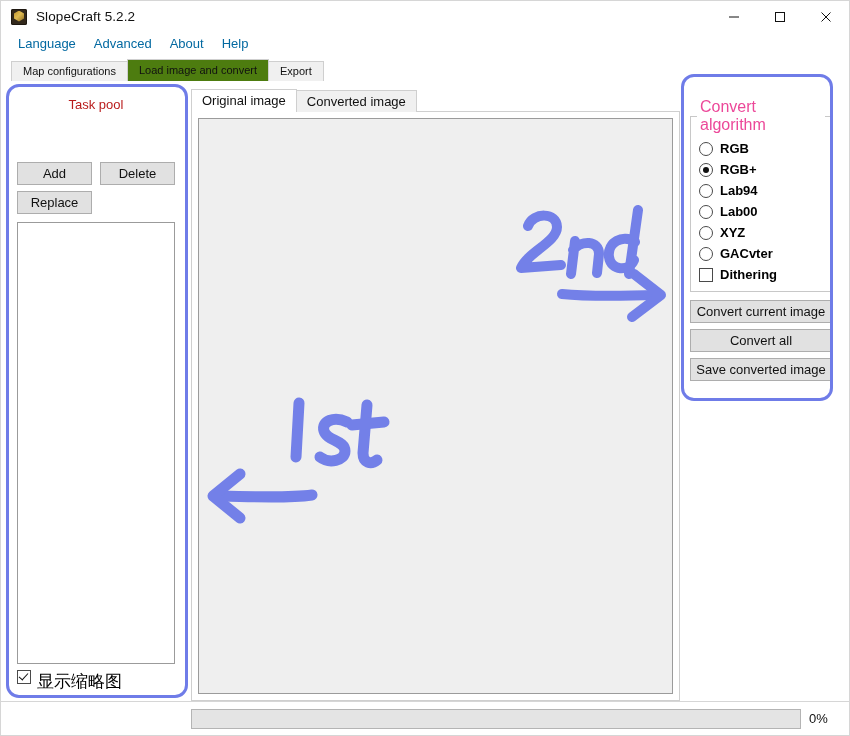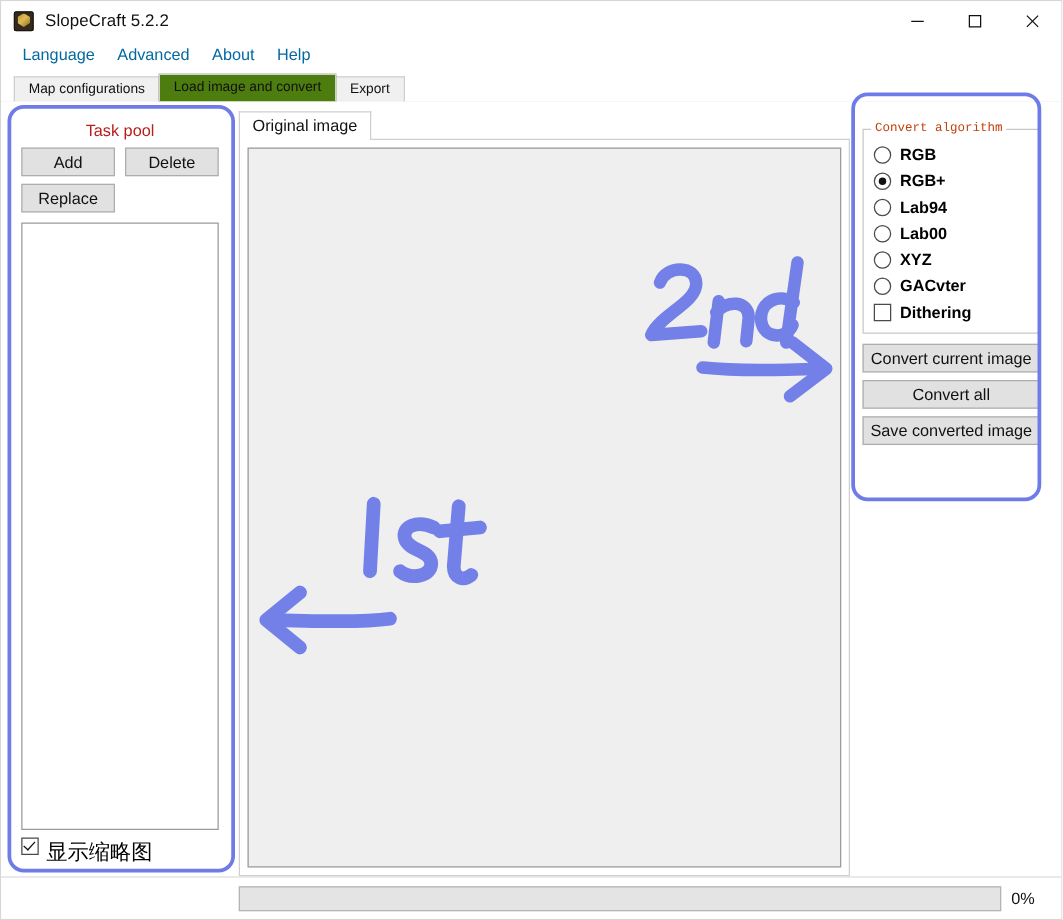--- a/index.html
+++ b/index.html
@@ -127,21 +127,21 @@
     padding: 6px 7px 6px 7px;
     box-sizing: border-box;
   }
   .group-title {
     text-align: center;
     font-size: 13px;
     padding: 2px 0 6px 0;
     color: #b91c1c;
   }
   .btnrow {
-    display: flex; gap: 8px; margin-bottom: 6px;
+    display: flex; gap: 8px; margin-bottom: 6px; margin-top: 44px;
   }
   .qbtn {
     background: #e1e1e1;
     border: 1px solid #adadad;
     font-family: "Liberation Sans", sans-serif;
     font-size: 13px;
     color: #111;
     padding: 3px 6px;
     text-align: center;
     box-sizing: border-box;
@@ -224,21 +224,21 @@
     width: 160px; min-width: 160px;
     padding: 9px 8px 0 10px;
     box-sizing: border-box;
   }
   fieldset.algo {
     border: 1px solid #c8c8c8;
     margin: 0 0 8px 0;
     padding: 4px 6px 6px 6px;
   }
   fieldset.algo legend {
-    font-size: 10px; padding: 0 3px; color: #c2410c; font-family: Liberation Mono, monospace;
+    font-size: 16px; padding: 0 3px; color: #ec4899;
   }
   .radiorow {
     display: flex; align-items: center;
     gap: 7px;
     font-size: 13px;
     padding: 3px 0 3px 2px;
     font-weight: bold;
   }
   .radio {
     width: 12px; height: 12px;
@@ -368,20 +368,21 @@
       <div class="tasklist"></div>
       <div class="checkrow">
         <span class="cbox checked"></span>
         <span>显示缩略图</span>
       </div>
     </div>
 
     <div class="midcol">
       <div class="inner-tabrow">
         <div class="itab active">Original image</div>
+        <div class="itab">Converted image</div>
       </div>
       <div class="tabpane">
         <div class="imgview"></div>
       </div>
     </div>
 
     <div class="rightcol">
       <fieldset class="algo">
         <legend>Convert algorithm</legend>
 

